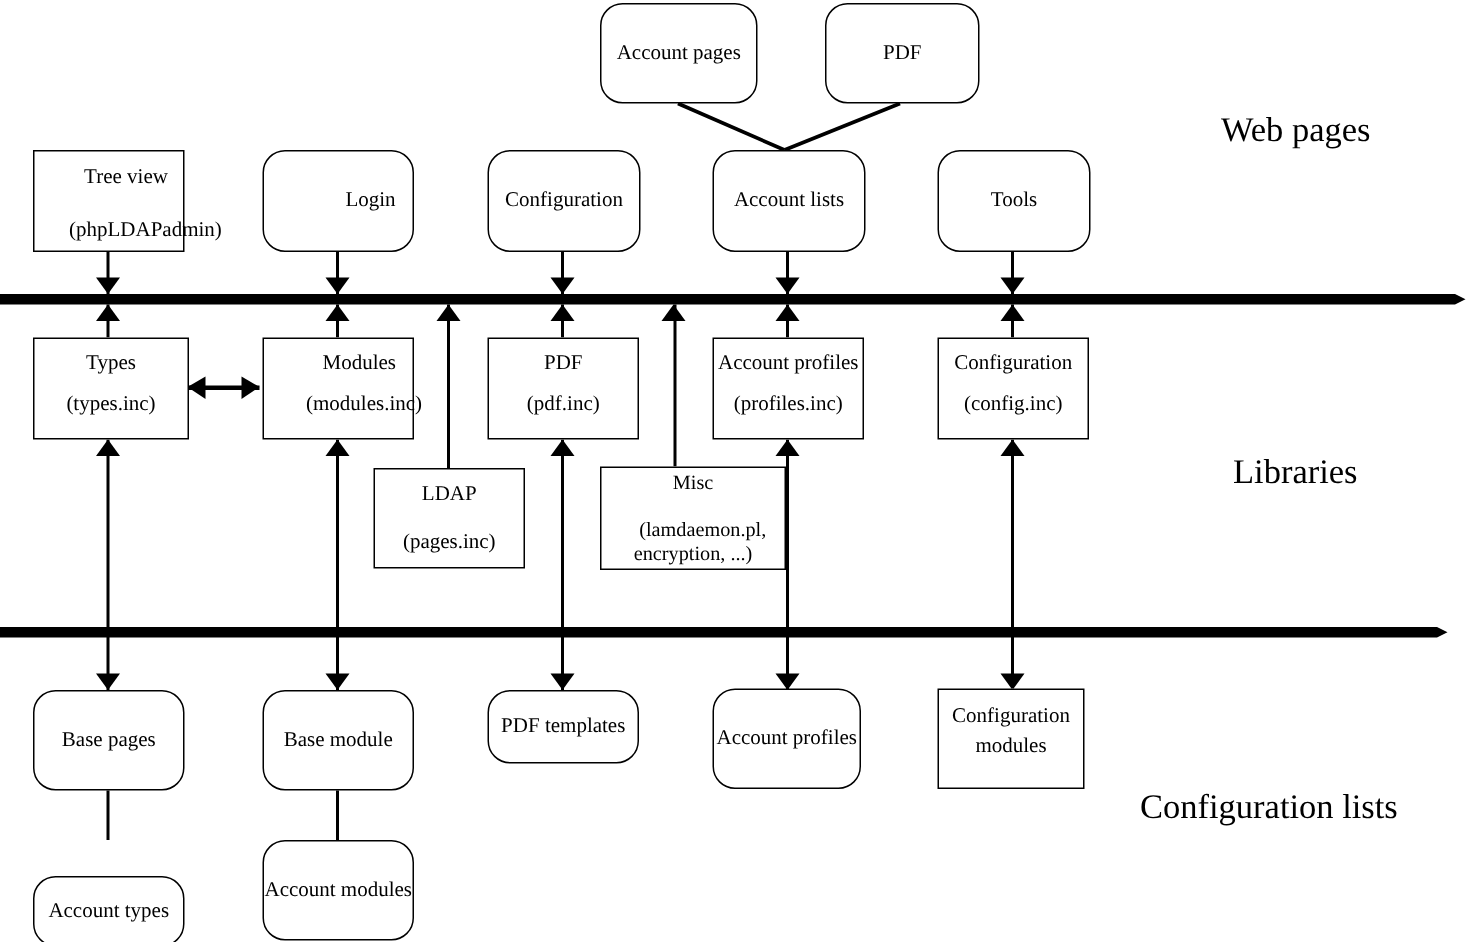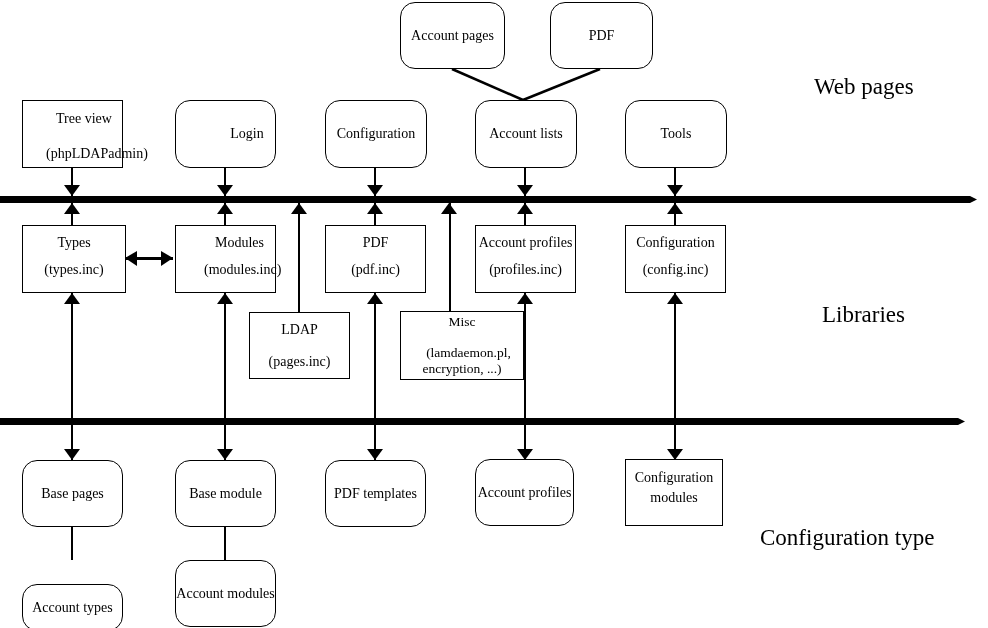--- a/index.html
+++ b/index.html
@@ -97,21 +97,21 @@
     <rect x="449" y="203" width="2" height="108"></rect>
     <polygon points="441,214 457,214 449,203"></polygon>
 
     <rect x="125" y="257" width="48" height="3"></rect>
     <polygon points="137,251 137,266 125,258"></polygon>
     <polygon points="161,251 161,266 173,258"></polygon>
   </svg>
 
   <div class="section-label" style="left:814px;top:74px;">Web pages</div>
   <div class="section-label" style="left:822px;top:302px;">Libraries</div>
-  <div class="section-label" style="left:760px;top:525px;">Configuration type</div>
+  <div class="section-label" style="left:760px;top:525px;">Configuration lists</div>
 
   <div class="box single" style="left:400px;top:2px;width:105px;height:67px;">
     <span>Account pages</span>
   </div>
   <div class="box single" style="left:550px;top:2px;width:103px;height:67px;">
     <span>PDF</span>
   </div>
 
   <div class="box lh35" style="left:22px;top:100px;width:101px;height:68px;">
     <span>Tree view</span>
@@ -160,21 +160,21 @@
     <span class="m2">(lamdaemon.pl,</span>
     <span class="m3">encryption, ...)</span>
   </div>
 
   <div class="box single" style="left:22px;top:460px;width:101px;height:67px;">
     <span>Base pages</span>
   </div>
   <div class="box single" style="left:175px;top:460px;width:101px;height:67px;">
     <span>Base module</span>
   </div>
-  <div class="box single" style="left:325px;top:460px;width:101px;height:67px;">
+  <div class="box single" style="left:325px;top:460px;width:101px;height:49px;">
     <span>PDF templates</span>
   </div>
   <div class="box single" style="left:475px;top:459px;width:99px;height:67px;">
     <span>Account profiles</span>
   </div>
   <div class="box two20" style="left:625px;top:459px;width:98px;height:67px;">
     <span>Configuration</span>
     <span>modules</span>
   </div>
 

